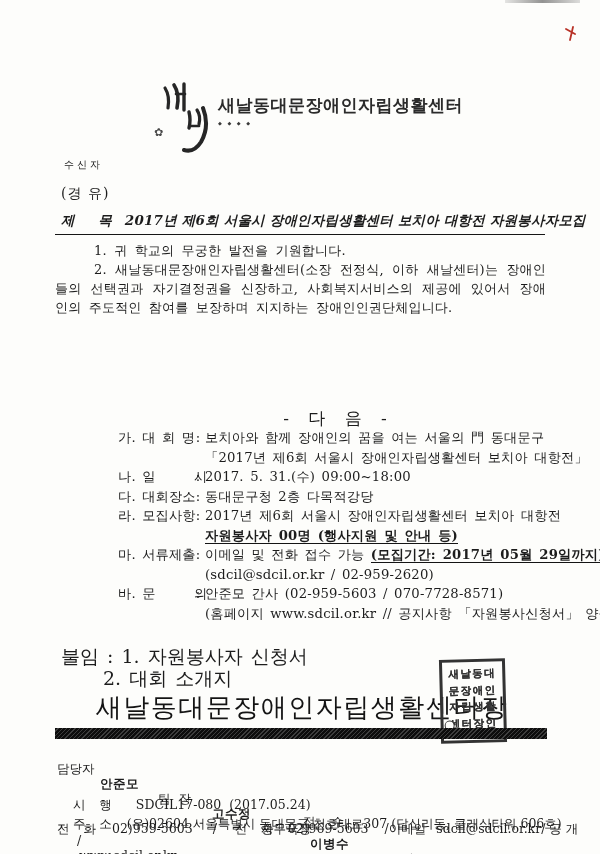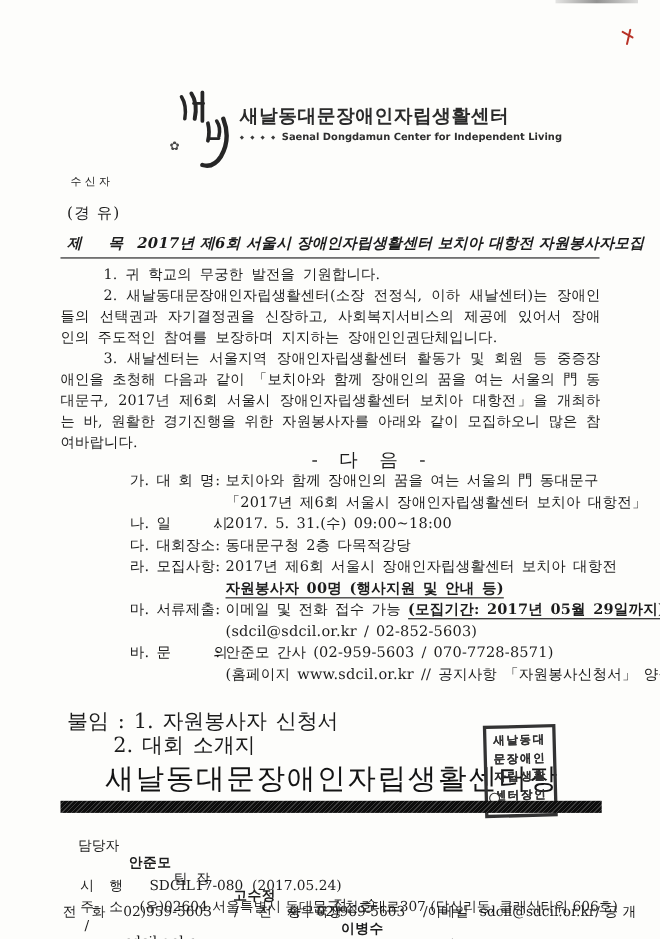--- a/index.html
+++ b/index.html
@@ -101,37 +101,35 @@
           <path d="M34 44 h9" stroke-width="2.6"></path>
           <path d="M47 26 q7 18 -2 34 q-7 11 -17 8" stroke-width="4"></path>
         </g>
       </svg>
       <span class="calli-flower">✿</span>
     </div>
     <div class="logo-text">
       <div class="logo-ko">새날동대문장애인자립생활센터</div>
       <div class="logo-en-row">
         <span class="logo-dots">◆ ◆ ◆ ◆</span>
-        <span class="logo-en">Saenal Dongdamun Center for Independent Living</span>
       </div>
     </div>
   </div>
 
   <div class="recipient">수신자</div>
   <div class="via">(경  유)</div>
   <div class="subject-row">
     <span class="subject-label">제    목</span>
     <span class="subject-text">2017년 제6회 서울시 장애인자립생활센터 보치아 대항전 자원봉사자모집</span>
   </div>
   <div class="subject-rule"></div>
 
   <div class="body-text">
     <p>1. 귀 학교의 무궁한 발전을 기원합니다.</p>
     <p>2. 새날동대문장애인자립생활센터(소장 전정식, 이하 새날센터)는 장애인들의 선택권과 자기결정권을 신장하고, 사회복지서비스의 제공에 있어서 장애인의 주도적인 참여를 보장하며 지지하는 장애인인권단체입니다.</p>
-    <p>3. 새날센터는 서울지역 장애인자립생활센터 활동가 및 회원 등 중증장애인을 초청해 다음과 같이 「보치아와 함께 장애인의 꿈을 여는 서울의 門 동대문구, 2017년 제6회 서울시 장애인자립생활센터 보치아 대항전」을 개최하는 바, 원활한 경기진행을 위한 자원봉사자를 아래와 같이 모집하오니 많은 참여바랍니다.</p>
   </div>
   <div class="daum">- 다    음 -</div>
 
   <div class="details">
 
     <div class="detail">
       <span class="dlabel">가. 대 회 명</span>
       <span class="dcolon">:</span>
       <span class="dvalue">
         <span>보치아와 함께 장애인의 꿈을 여는 서울의 門 동대문구</span><br>
@@ -158,21 +156,21 @@
         <span>2017년 제6회 서울시 장애인자립생활센터 보치아 대항전</span><br>
         <span class="hl">자원봉사자 00명 (행사지원 및 안내 등)</span>
       </span>
     </div>
 
     <div class="detail">
       <span class="dlabel">마. 서류제출</span>
       <span class="dcolon">:</span>
       <span class="dvalue">
         <span>이메일 및 전화 접수 가능 </span><span class="hl">(모집기간: 2017년 05월 29일까지)</span><br>
-        <span>(sdcil@sdcil.or.kr / 02-852-5603)</span>
+        <span>(sdcil@sdcil.or.kr / 02-959-2620)</span>
       </span>
     </div>
 
     <div class="detail">
       <span class="dlabel">바. 문      의</span>
       <span class="dcolon">:</span>
       <span class="dvalue">
         <span>안준모 간사 (02-959-5603 / 070-7728-8571)</span><br>
         <span>(홈페이지 www.sdcil.or.kr // 공지사항 「자원봉사신청서」 양식 다운로드)</span>
       </span>
@@ -190,22 +188,22 @@
     <div>새날동대</div>
     <div>문장애인</div>
     <div>자립생활</div>
     <div>센터장인</div>
     <span class="seal-hole"></span>
   </div>
 
   <div class="footer-bar"></div>
 
   <div class="frow r1">
-    <span style="left:16px">담당자</span>
-    <b style="position:absolute;left:62px">안준모</b>
+    <span style="left:2px">담당자</span>
+    <b style="position:absolute;left:45px">안준모</b>
     <span style="left:103px">팀  장</span>
     <b style="position:absolute;left:157px">고수정</b>
     <span style="left:206px">사무국장</span>
     <b style="position:absolute;left:255px">이병수</b>
     <span style="left:326px">소  장</span>
     
   </div>
 
 
   <div class="frow r3">

